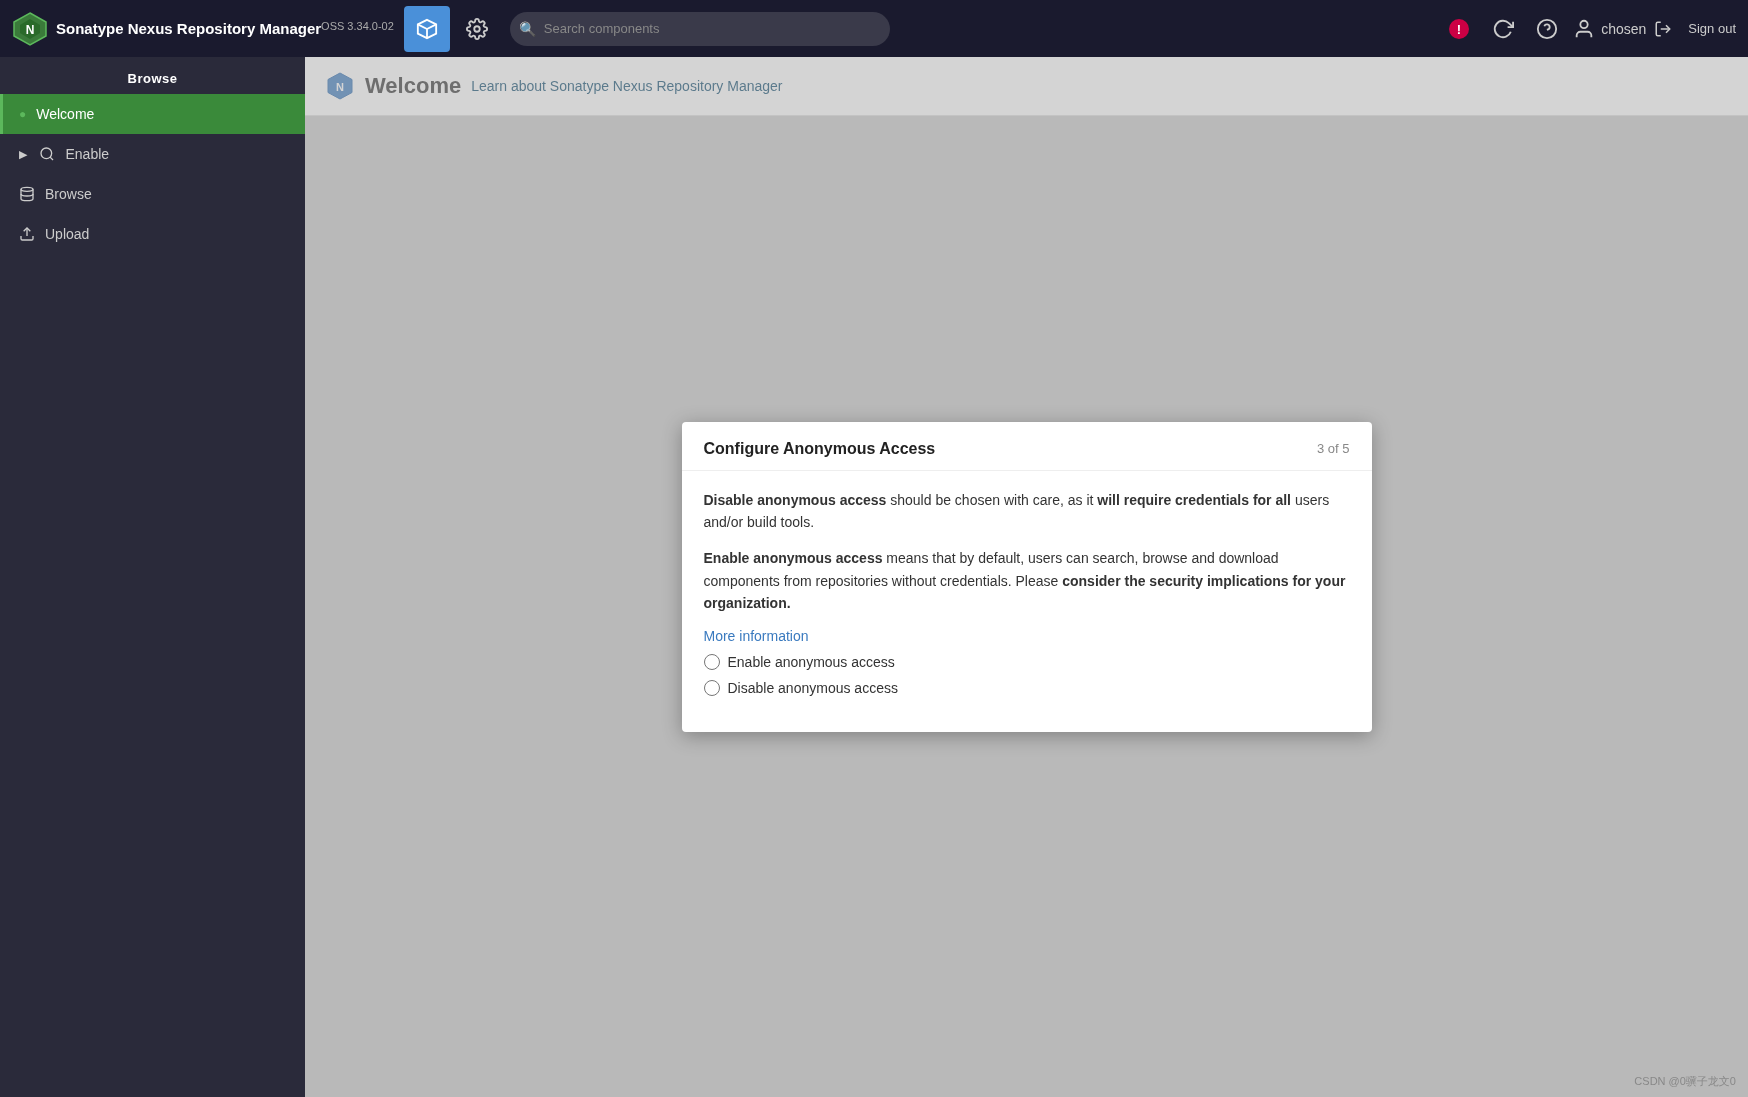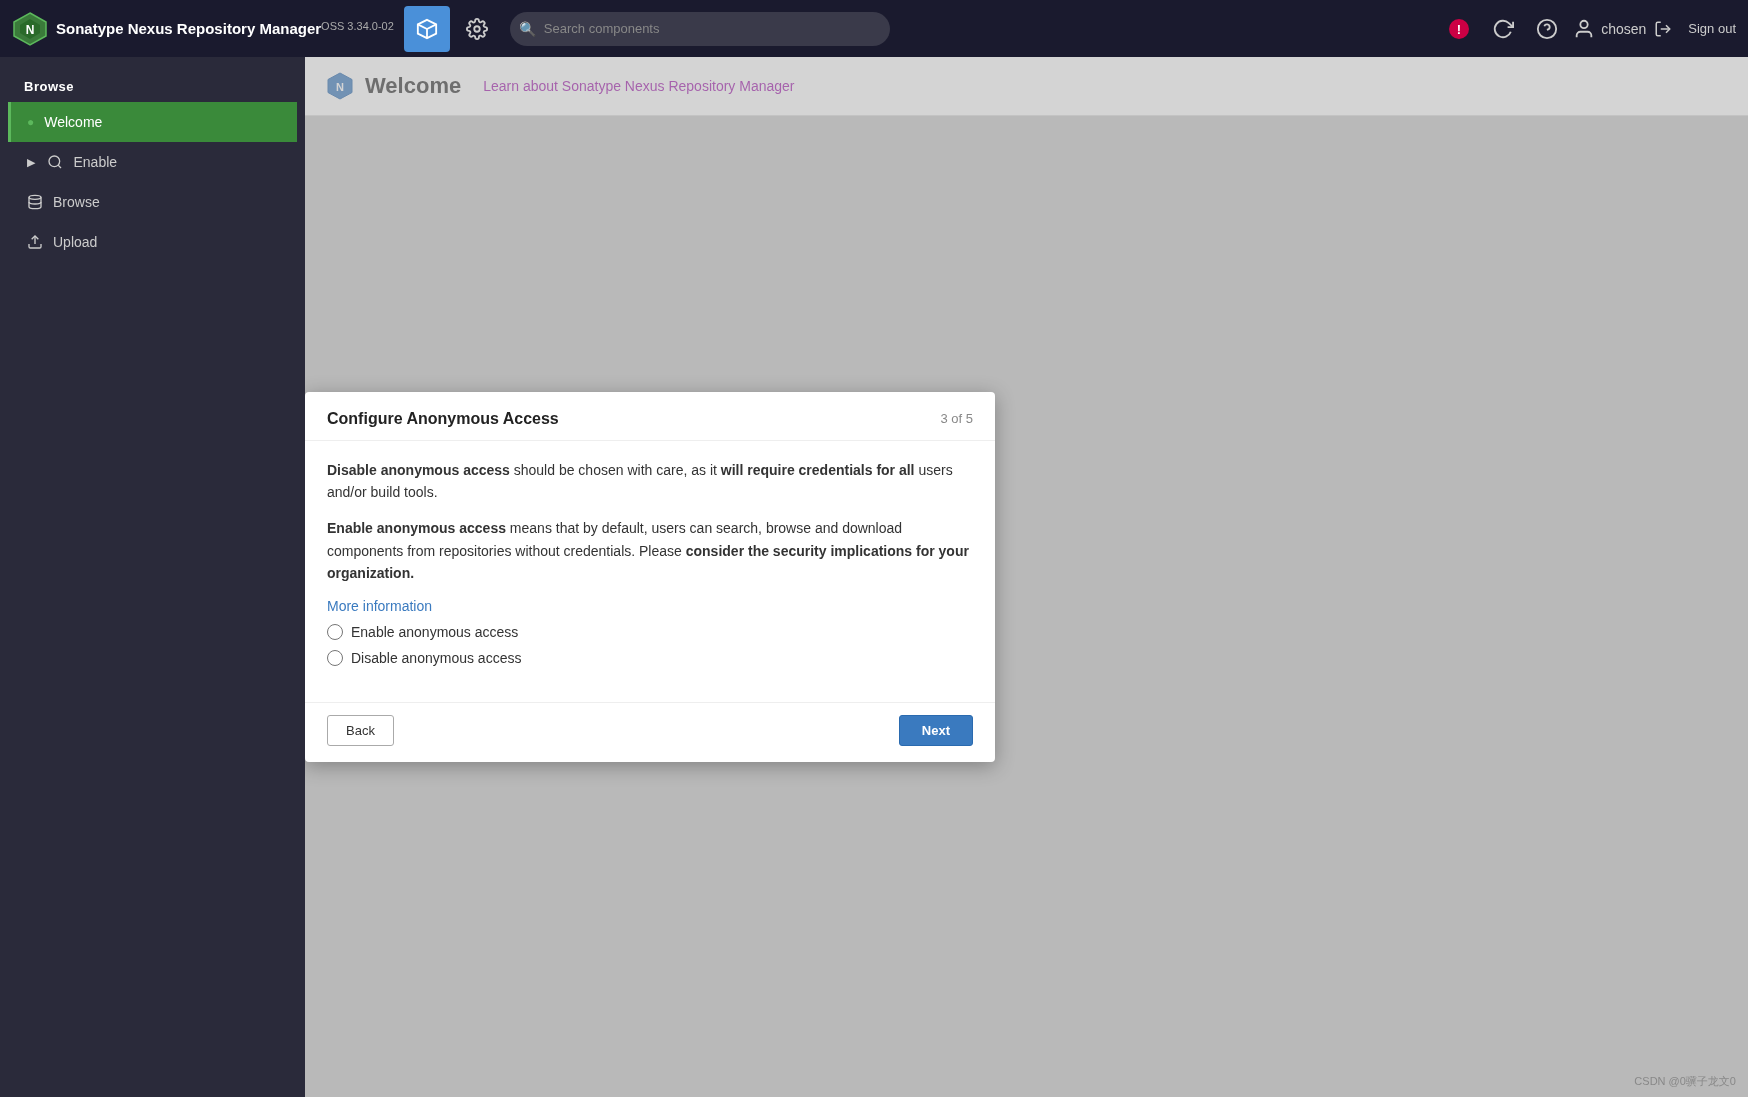--- a/index.html
+++ b/index.html
@@ -86,22 +86,23 @@
 
     
     .sidebar {
       position: fixed;
       top: 57px;
       left: 0;
       width: 305px;
       bottom: 0;
       background: #2a2a3a;
       color: #ccc;
-      padding: 8px;
+      padding: 0;
       z-index: 90;
+      text-align: center;
     }
     .sidebar-section-title {
       padding: 14px 16px 8px;
       font-size: 13px;
       font-weight: 600;
       color: #fff;
       letter-spacing: 0.5px;
     }
     .sidebar-item {
       display: flex;
@@ -136,30 +137,30 @@
       align-items: center;
       gap: 10px;
       background: #fff;
       padding: 14px 20px;
       border-bottom: 1px solid #ddd;
     }
     .welcome-icon {
       width: 30px; height: 30px;
     }
     .welcome-title { font-size: 22px; font-weight: 700; color: #333; }
-    .welcome-subtitle { font-size: 14px; color: #a21caf; margin-left: 12px; text-align: center; }
+    .welcome-subtitle { font-size: 14px; color: #0c4a6e; margin-left: 0; text-align: center; }
 
     
     .modal-overlay {
       position: absolute;
       top: 0; left: 0; right: 0; bottom: 0;
       background: rgba(170, 170, 170, 0.5);
       display: flex;
       align-items: center;
-      justify-content: flex-start;
+      justify-content: center;
     }
 
     
     .modal {
       background: #fff;
       border-radius: 4px;
       box-shadow: 0 4px 20px rgba(0,0,0,0.3);
       width: 690px;
       padding: 0;
       position: relative;
@@ -392,21 +393,17 @@
           <div class="radio-item">
             <input type="radio" name="anonymous_access" id="radio_enable" style="">
             <label for="radio_enable">Enable anonymous access</label>
           </div>
           <div class="radio-item">
             <input type="radio" name="anonymous_access" id="radio_disable" style="">
             <label for="radio_disable">Disable anonymous access</label>
           </div>
         </div>
       </div>
-      <div class="modal-footer">
-        <button class="btn-back">Back</button>
-        <button class="btn-next">Next</button>
-      </div>
     </div>
   </div>
 </div>
 
 <div class="watermark">CSDN @0骥子龙文0</div>
 
 </body></html>

